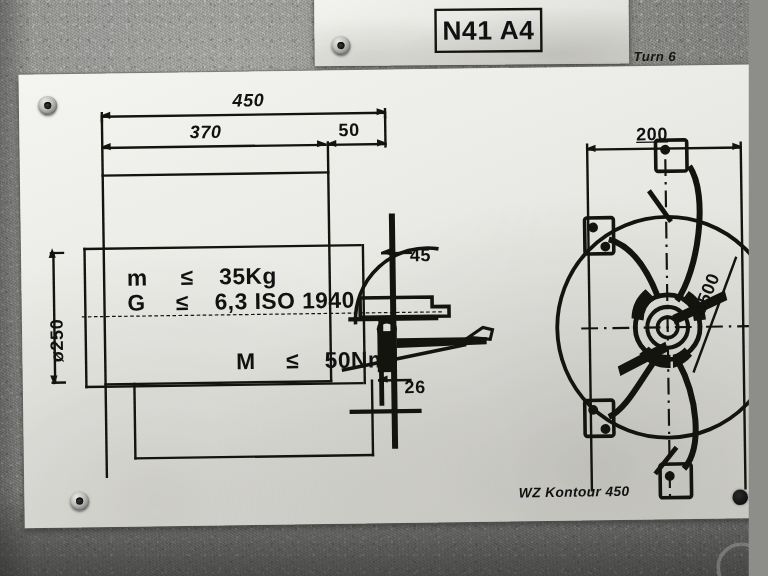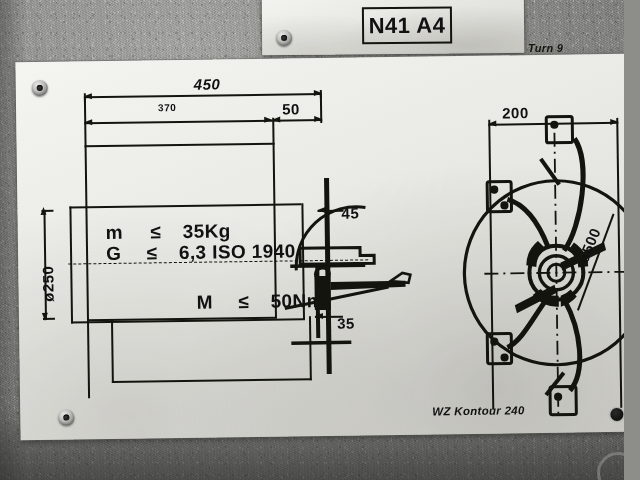--- a/index.html
+++ b/index.html
@@ -143,42 +143,42 @@
   <div class="plate" id="plate-top">
     <div class="grime"></div>
 
     <div class="box-label" style="left:100px;top:19px;width:86px;height:33px;">
       <span class="txt bold" style="position:static;font-size:22px;letter-spacing:.5px;">N41 A4</span>
     </div>
 
     <div class="screw" style="left:14px;top:41px;width:16px;height:16px;"></div>
   </div>
 
-  <div class="txt bold" style="left:528px;top:43px;font-size:11px;font-style:italic;color:#17170f;letter-spacing:.3px;">Turn 9</div>
+  <div class="txt bold" style="left:528px;top:43px;font-size:11px;font-style:italic;color:#17170f;letter-spacing:.3px;">Turn 6</div>
 
   <div class="plate" id="plate-main">
     <div class="grime"></div>
 
     <div class="screw" style="left:16px;top:18px;width:16px;height:16px;"></div>
     <div class="screw" style="left:38px;top:348px;width:16px;height:16px;"></div>
     <div class="hole-dark" style="left:590px;top:354px;width:13px;height:13px;"></div>
 
     <div>
 
       <div class="ln hl" style="left:68px;top:35px;width:238px;"></div>
       <div class="arrow arrow-l" style="left:68px;top:31.5px;"></div>
       <div class="arrow arrow-r" style="left:298px;top:31.5px;"></div>
       <div class="ln vl" style="left:68px;top:32px;height:9px;"></div>
       <div class="ln vl" style="left:304px;top:32px;height:9px;"></div>
       <div class="txt bold" style="left:178px;top:17px;font-size:15px;letter-spacing:.5px;font-style:italic;">450</div>
 
       <div class="ln hl" style="left:68px;top:61px;width:188px;"></div>
       <div class="arrow arrow-l" style="left:68px;top:57.5px;"></div>
       <div class="arrow arrow-r" style="left:248px;top:57.5px;"></div>
-      <div class="txt bold" style="left:142px;top:43px;font-size:10px;letter-spacing:.5px;">370</div>
+      <div class="txt bold" style="left:142px;top:43px;font-size:15px;letter-spacing:.5px;font-style:italic;">370</div>
 
       <div class="ln hl" style="left:256px;top:61px;width:50px;"></div>
       <div class="arrow arrow-l" style="left:256px;top:57.5px;"></div>
       <div class="arrow arrow-r" style="left:298px;top:57.5px;"></div>
       <div class="txt bold" style="left:266px;top:43px;font-size:15px;letter-spacing:.5px;">50</div>
 
       <div class="ln vl-thin" style="left:68px;top:37px;height:300px;"></div>
       <div class="ln vl-thin" style="left:256px;top:59px;height:200px;"></div>
       <div class="ln vl-thin" style="left:304px;top:37px;height:28px;"></div>
 
@@ -248,29 +248,29 @@
         <rect x="44" y="98" width="16" height="34" fill="#14140f"></rect>
         <ellipse cx="52" cy="96" rx="7" ry="6" fill="none" stroke="#14140f" stroke-width="3"></ellipse>
       </svg>
 
       <div class="ln hl" style="left:300px;top:152px;width:26px;"></div>
       <div class="arrow arrow-l" style="left:300px;top:148.5px;"></div>
       <div class="txt bold" style="left:324px;top:148px;font-size:15px;letter-spacing:.5px;">45</div>
 
       <div class="ln hl" style="left:296px;top:258px;width:28px;"></div>
       <div class="arrow arrow-l" style="left:296px;top:254.5px;"></div>
-      <div class="txt bold" style="left:318px;top:258px;font-size:15px;letter-spacing:.5px;">35</div>
+      <div class="txt bold" style="left:318px;top:258px;font-size:15px;letter-spacing:.5px;">26</div>
     </div>
 
     <div>
 
       <div class="ln hl" style="left:472px;top:68px;width:130px;"></div>
       <div class="arrow arrow-l" style="left:472px;top:64.5px;"></div>
       <div class="arrow arrow-r" style="left:594px;top:64.5px;"></div>
-      <div class="txt bold" style="left:486px;top:50px;font-size:15px;letter-spacing:.5px;">200</div>
+      <div class="txt bold" style="left:514px;top:50px;font-size:15px;letter-spacing:.5px;text-decoration:underline;">200</div>
 
       <div class="ln vl" style="left:472px;top:64px;height:290px;"></div>
       <div class="ln vl" style="left:600px;top:64px;height:290px;"></div>
 
       <svg style="position:absolute;left:446px;top:60px;width:186px;height:310px;" viewBox="0 0 186 310">
 
         <circle cx="92" cy="158" r="92" fill="none" stroke="#14140f" stroke-width="3.2"></circle>
 
         <path d="M150 100 L113 196" fill="none" stroke="#14140f" stroke-width="2"></path>
 
@@ -309,19 +309,19 @@
         </g>
 
         <path d="M96 148 L140 128 L142 136 L98 156 Z" fill="#14140f"></path>
         <path d="M90 170 L50 190 L52 198 L92 178 Z" fill="#14140f"></path>
         <path d="M78 44 L96 70" fill="none" stroke="#14140f" stroke-width="4"></path>
         <path d="M98 258 L80 280" fill="none" stroke="#14140f" stroke-width="4"></path>
       </svg>
 
       <div class="txt bold" style="left:564px;top:200px;font-size:15px;transform:rotate(-67deg);transform-origin:left center;letter-spacing:.5px;">ø500</div>
 
-      <div class="txt bold" style="left:412px;top:350px;font-size:11.5px;font-style:italic;letter-spacing:.3px;">WZ Kontour 240</div>
+      <div class="txt bold" style="left:412px;top:350px;font-size:11.5px;font-style:italic;letter-spacing:.3px;">WZ Kontour 450</div>
     </div>
   </div>
 
   <div class="wm-ghost" style="left:597px;top:452px;width:36px;height:36px;"></div>
 
 </div>
 
 </body></html>

